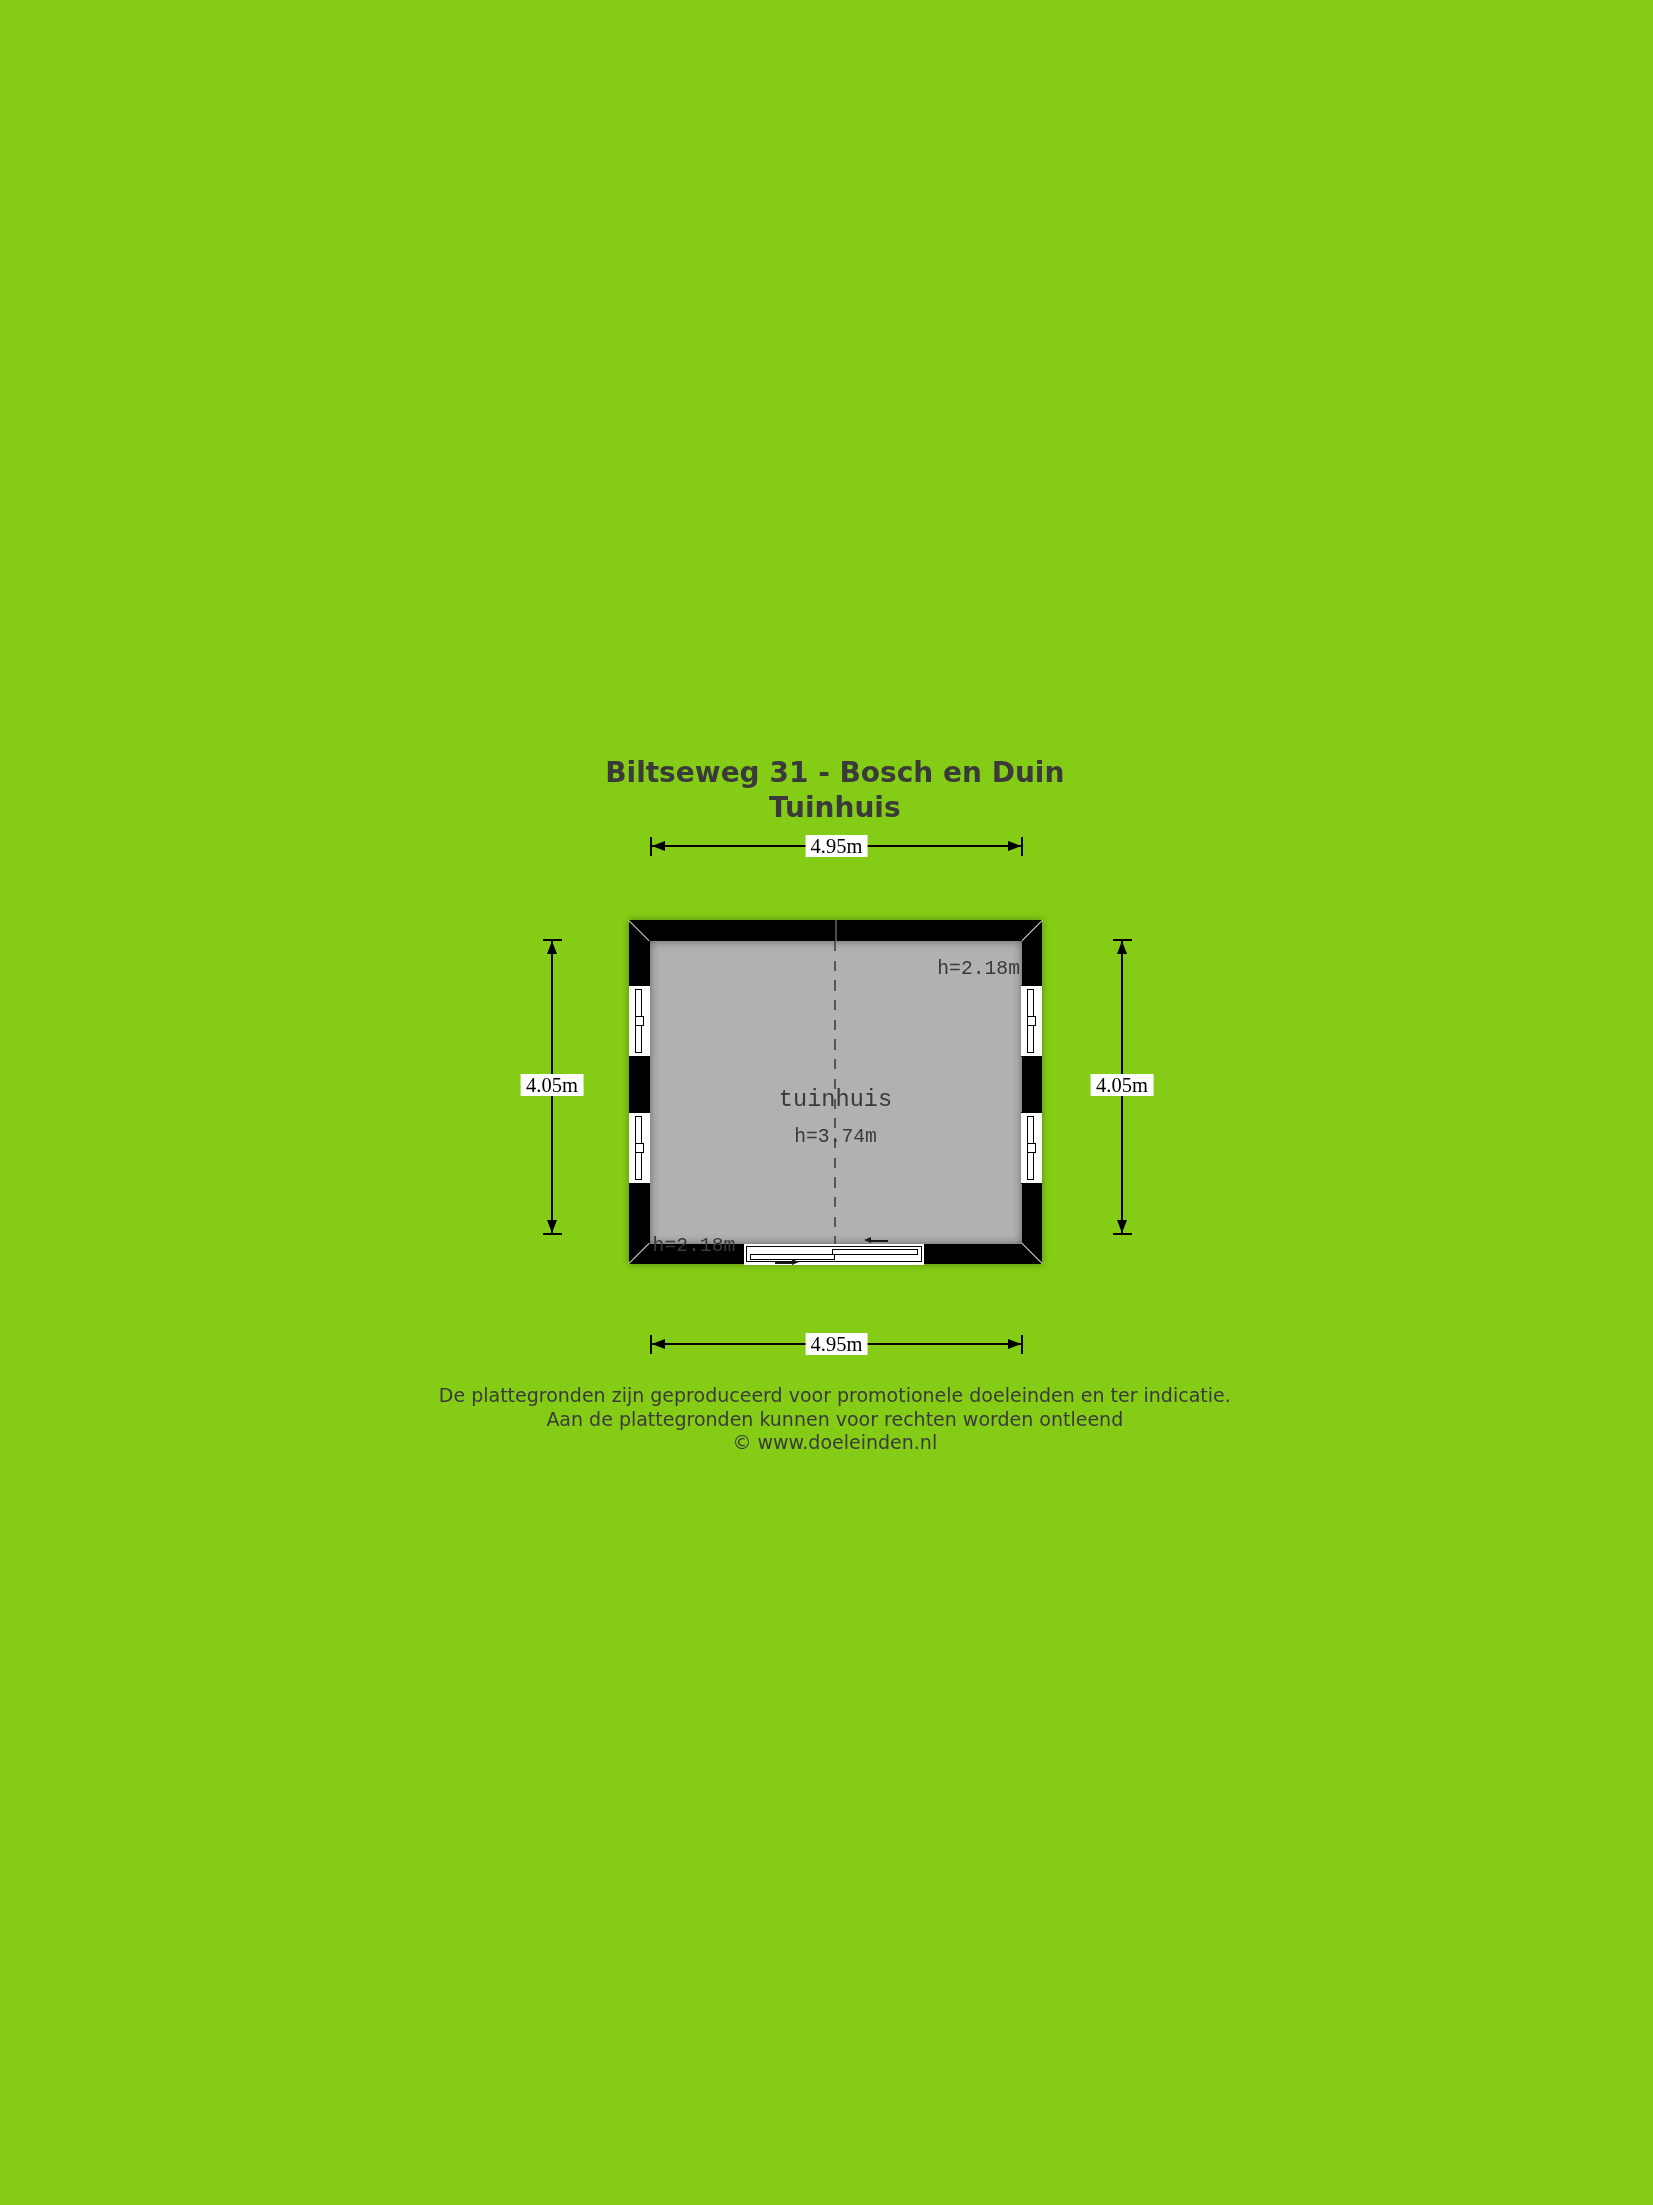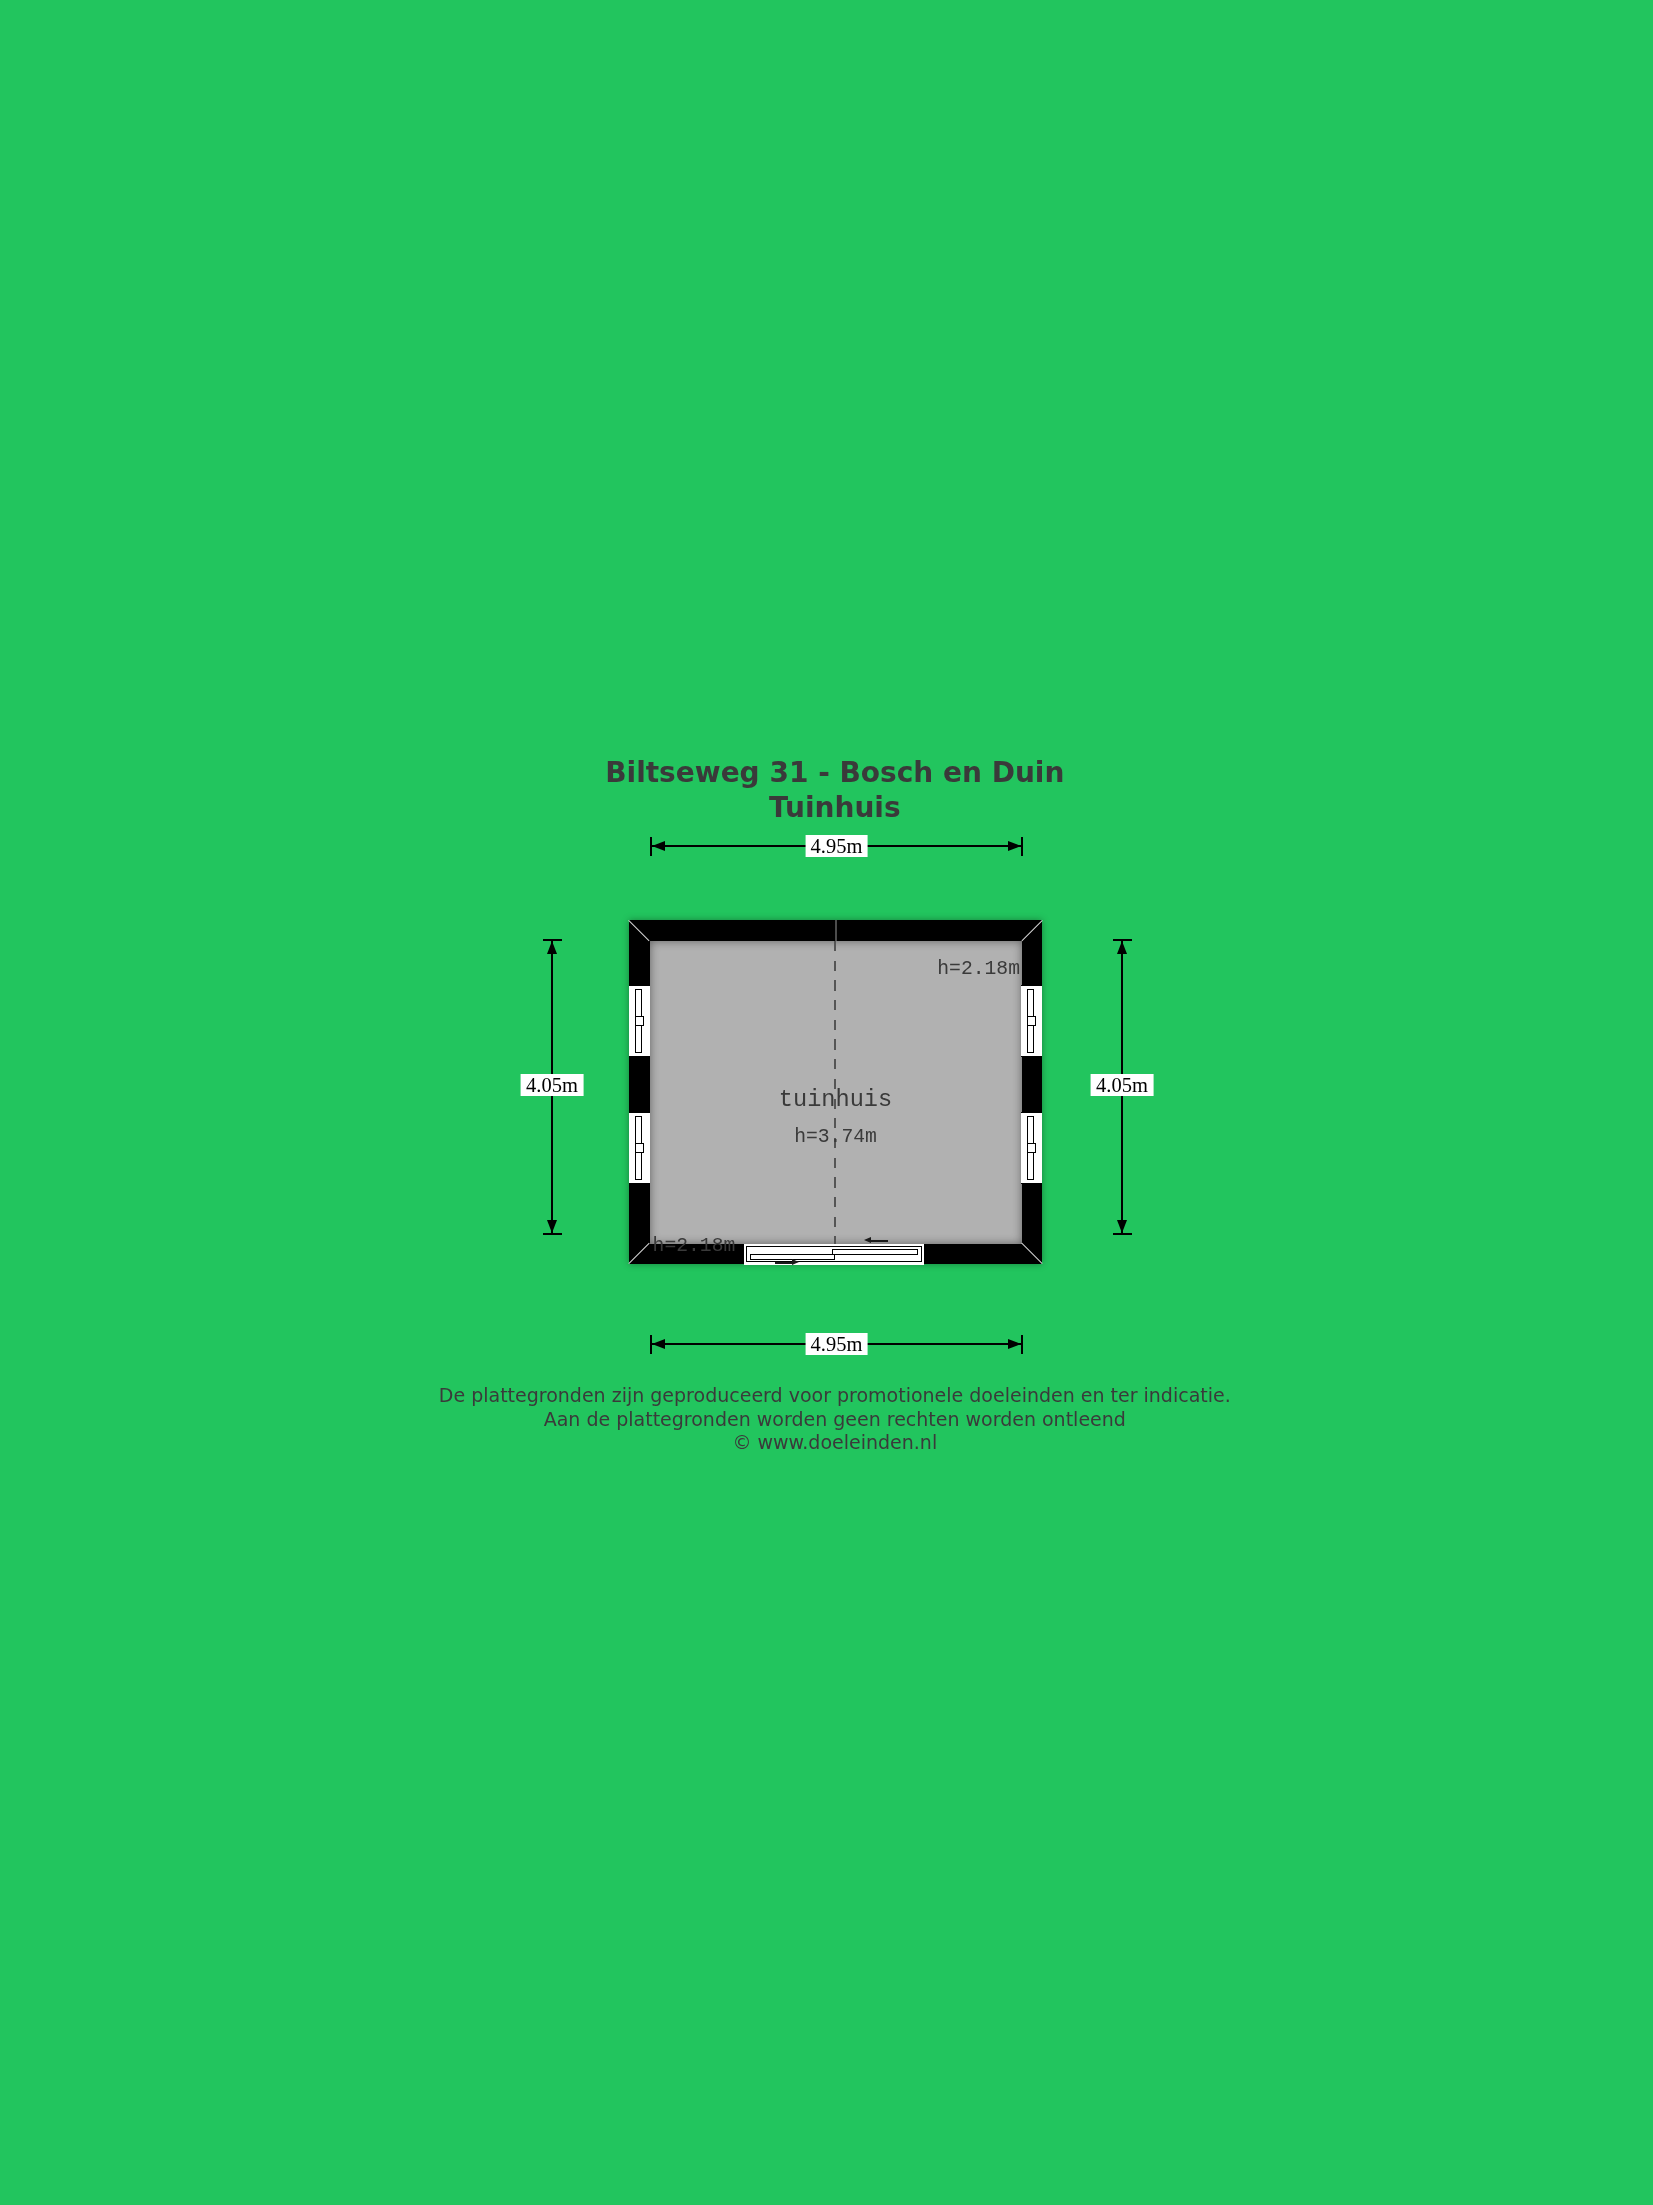--- a/index.html
+++ b/index.html
@@ -1,16 +1,16 @@
 <!DOCTYPE html>
 <html style="font-size:12.6px"><head>
 <meta charset="utf-8">
 <style>
   html,body{margin:0;padding:0;background:#fff;}
-  .page{position:relative;width:1654px;height:2205px;background:#22c55e;overflow:hidden;
+  .page{position:relative;width:1654px;height:2205px;background:#84cc16;overflow:hidden;
         font-family:"Liberation Sans", sans-serif;}
   .abs{position:absolute;}
 
   
   .title-block{left:15.8px;top:755px;width:1638px;text-align:center;color:#3a3a3a;}
   .title-line{font-size:28px;font-weight:bold;line-height:35px;font-family:"DejaVu Sans", sans-serif;}
   .footer-block{left:15.8px;top:1368px;width:1638px;text-align:center;color:#3a3a3a;margin-top:16px;}
   .footer-line{font-size:19px;line-height:23.6px;font-family:"DejaVu Sans", sans-serif;}
 
   
@@ -159,18 +159,18 @@
     </div>
 
     <div class="annot room-name">tuinhuis</div>
     <div class="annot room-h">h=3.74m</div>
     <div class="annot h-tr">h=2.18m</div>
     <div class="annot h-bl">h=2.18m</div>
   </div>
 
   <div class="abs footer-block">
     <div class="footer-line">De plattegronden zijn geproduceerd voor promotionele doeleinden en ter indicatie.</div>
-    <div class="footer-line">Aan de plattegronden worden geen rechten worden ontleend</div>
+    <div class="footer-line">Aan de plattegronden kunnen voor rechten worden ontleend</div>
     <div class="footer-line">© www.doeleinden.nl</div>
   </div>
 
 </div>
 
 
 </body></html>

